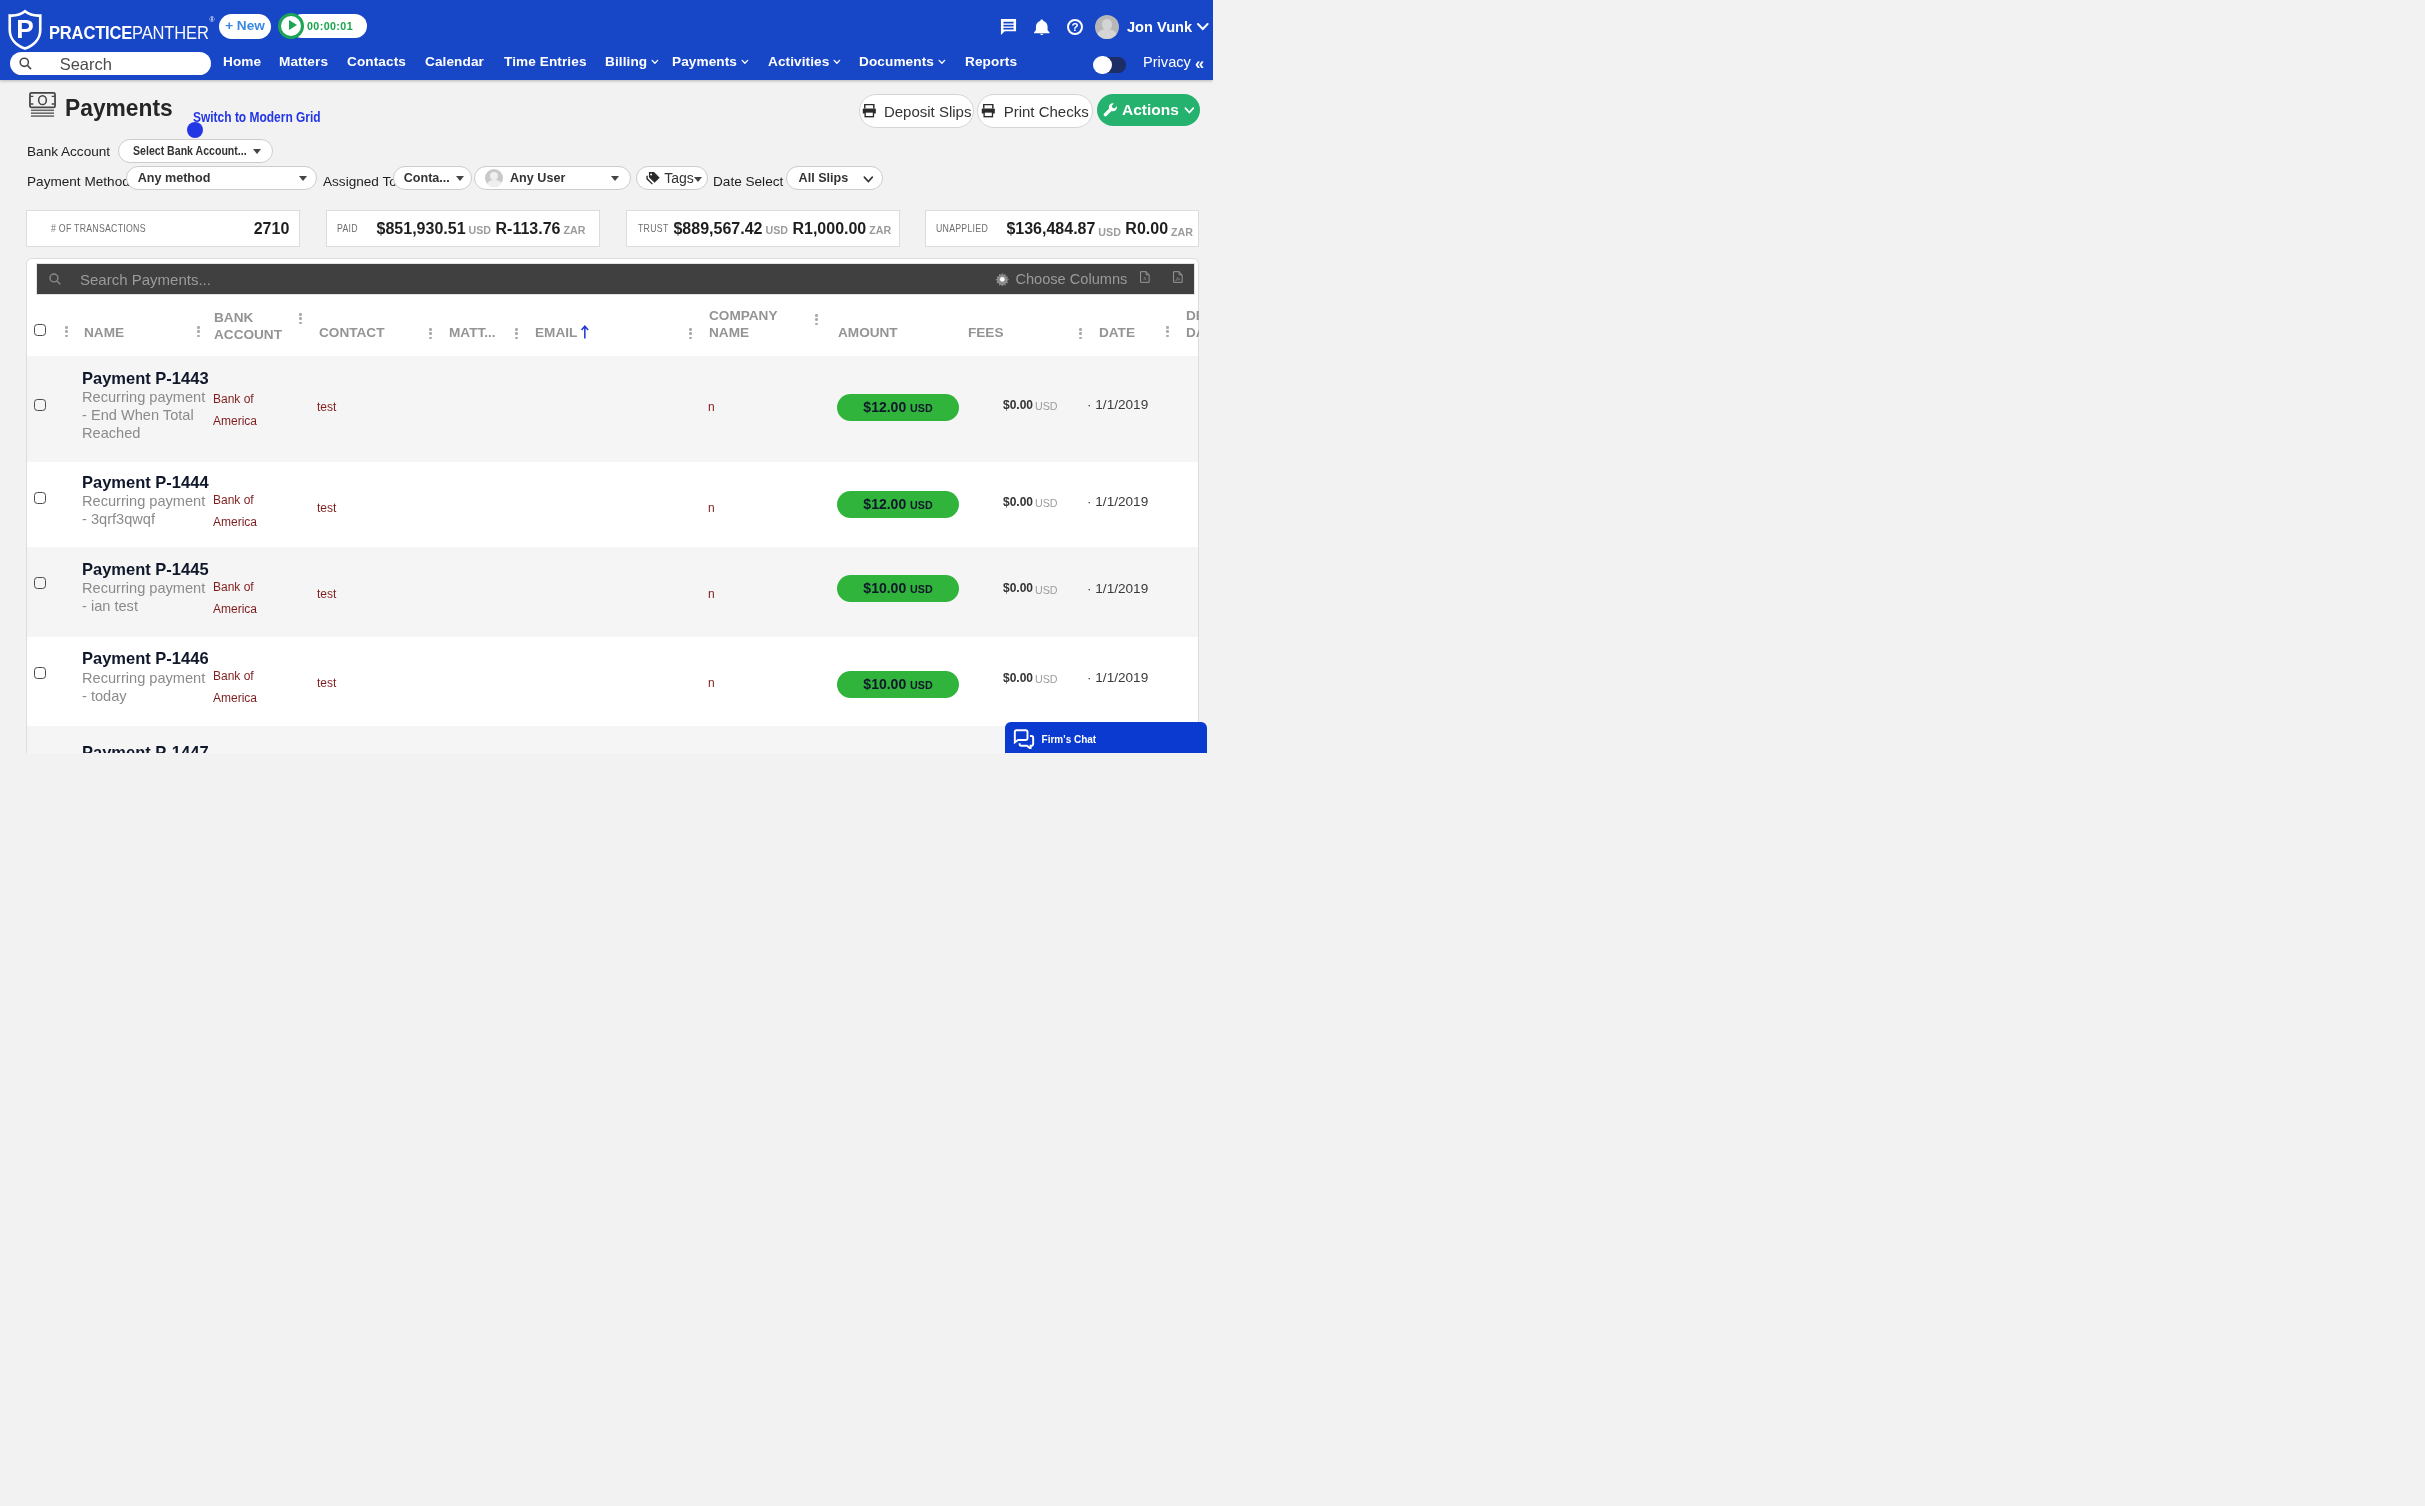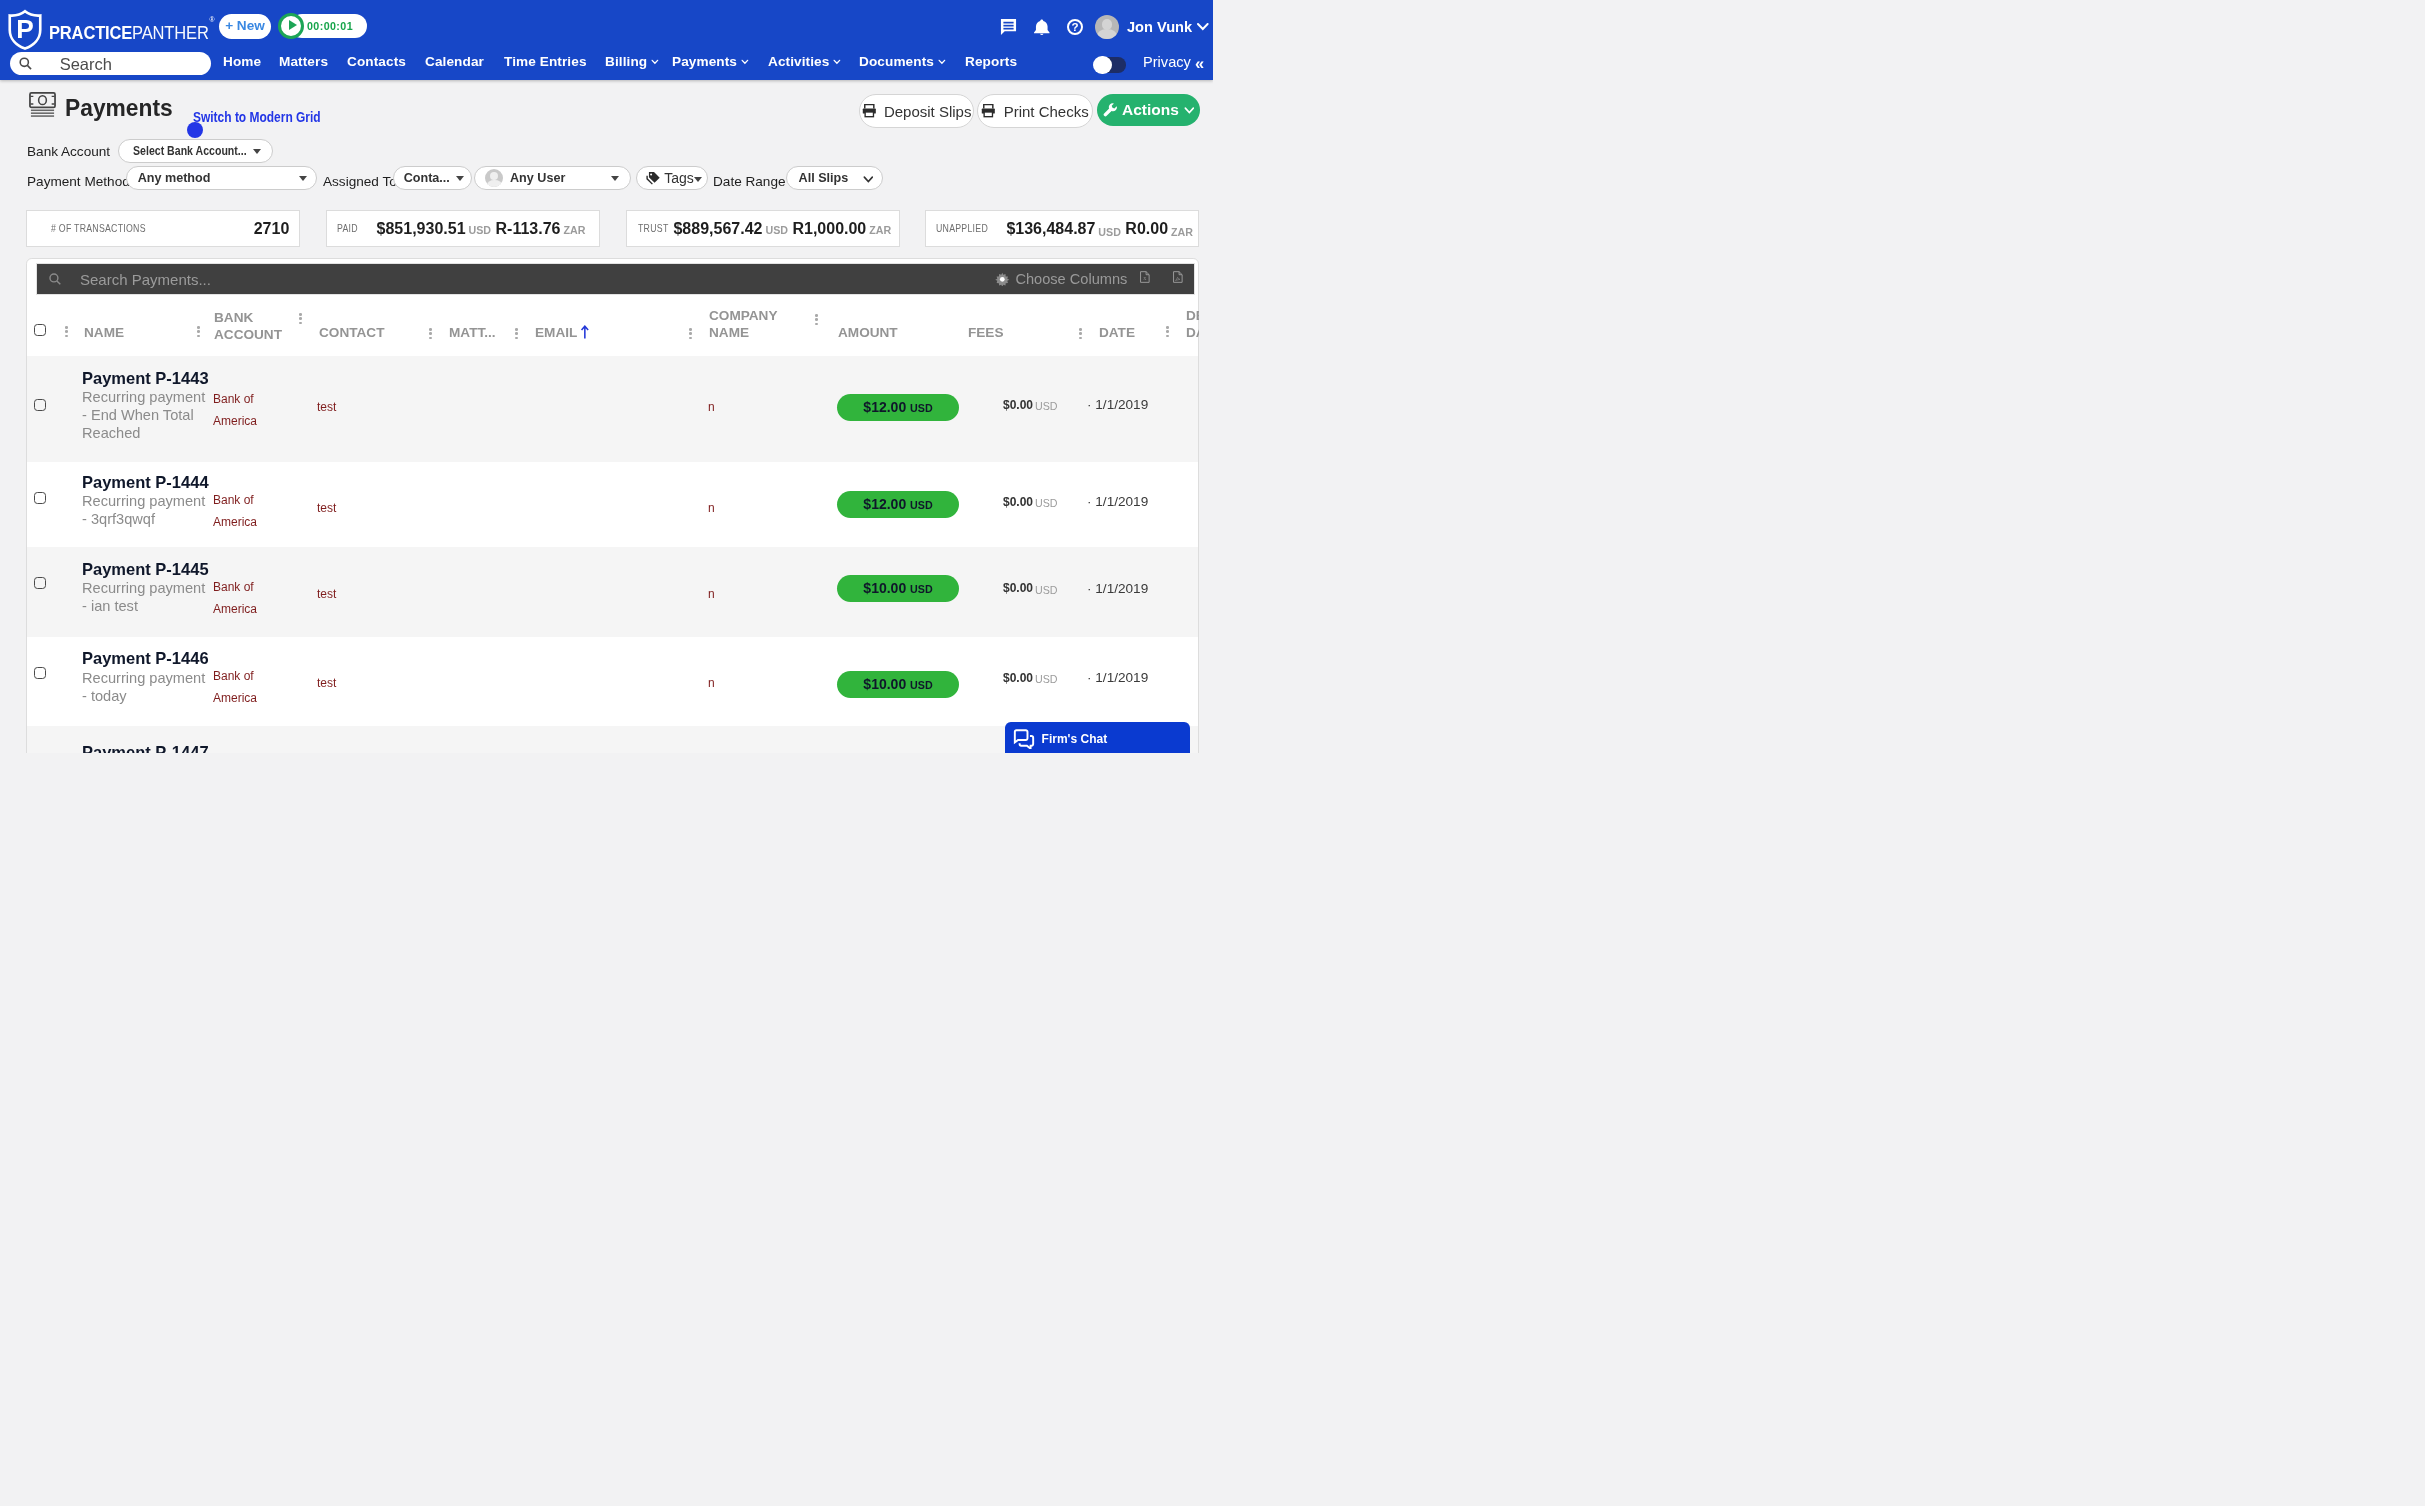--- a/index.html
+++ b/index.html
@@ -66,21 +66,21 @@
   .ptitle2 { position:absolute; color:#0f172a; font-weight:700; font-size:16.5px; }
   .psub { position:absolute; color:#8b8b8b; font-size:14.6px; line-height:18px; }
   .plink { position:absolute; color:#7f1d1d; font-size:12px; line-height:22px; }
   .gpill { position:absolute; left:837px; width:122px; height:27px; border-radius:13.6px; background:#31b43c; color:#0f172a; text-align:center; font-weight:700; font-size:14px; line-height:26px; }
   .gpill span { font-size:10.7px; font-weight:700; }
   .fee { position:absolute; font-weight:700; font-size:12px; color:#333; }
   .feecur { position:absolute; font-size:10.7px; color:#9b9b9b; }
   .rdate { position:absolute; font-size:13.6px; color:#3a3a3a; }
 
   
-  #firmchat { position:absolute; left:1005px; top:722px; width:185px; height:34px; background:#0a3ad0; border-radius:5.8px 5.8px 0 0; color:#fff; font-weight:700; font-size:12px; display:flex; align-items:center; }
+  #firmchat { position:absolute; left:1005px; top:722px; width:202px; height:34px; background:#0a3ad0; border-radius:5.8px 5.8px 0 0; color:#fff; font-weight:700; font-size:10px; display:flex; align-items:center; }
 </style>
 </head>
 <body>
 
 <div id="topbar">
 
   <svg class="abs" style="left:8.2px;top:8.7px" width="34" height="41" viewBox="0 0 35 42">
     <path d="M17.5 2.2 C13 5.8 7 7 1.8 6.6 L1.8 21.5 C1.8 30.5 8.2 37.3 17.5 40.6 C26.8 37.3 33.2 30.5 33.2 21.5 L33.2 6.6 C28 7 22 5.8 17.5 2.2 Z" fill="none" stroke="#ffffff" stroke-width="2.7"></path>
     <text x="17.5" y="30" font-size="27" font-weight="bold" fill="#fff" text-anchor="middle" font-family="Liberation Sans">P</text>
   </svg>
@@ -209,21 +209,21 @@
 </div>
 <div class="fpill" style="left:636px;top:166px;width:72px;font-weight:400;font-size:14px">
   <svg style="margin-left:8.7px" width="14.6" height="14.6" viewBox="0 0 16 16">
       <path d="M8.8 1.2 L15 7.4 L9.4 13 L3.2 6.8 L3.2 1.2 Z" fill="#2b2b2b"></path>
       <circle cx="5.6" cy="3.9" r="1.1" fill="#fff"></circle>
       <path d="M1.2 5.2 L1.2 8.6 L7 14.4" fill="none" stroke="#2b2b2b" stroke-width="1.5"></path>
     </svg>
   <span style="margin-left:3.9px">Tags</span>
   <div class="dtri" style="position:absolute;right:4.9px;top:9.7px;border-left-width:4.4px;border-right-width:4.4px;border-top-width:5.3px"></div>
 </div>
-<div class="flabel" style="left:713px;top:174px">Date Range</div>
+<div class="flabel" style="left:713px;top:174px">Date Select</div>
 <div class="fpill" style="left:786px;top:166px;width:97px">
   <span style="margin-left:11.6px">All Slips</span>
   <svg style="position:absolute;right:8.7px;top:7.8px" width="10.7" height="8.7" viewBox="0 0 12 9">
       <path d="M1.5 2 L6 7 L10.5 2" fill="none" stroke="#333" stroke-width="1.8" stroke-linecap="round"></path>
     </svg>
 </div>
 
 <div class="statbox" style="left:26px">
   <div class="statlabel" style="margin-left:24px"># OF TRANSACTIONS</div>
   <div class="statval" style="margin-left:auto;margin-right:9.7px">2710</div>

